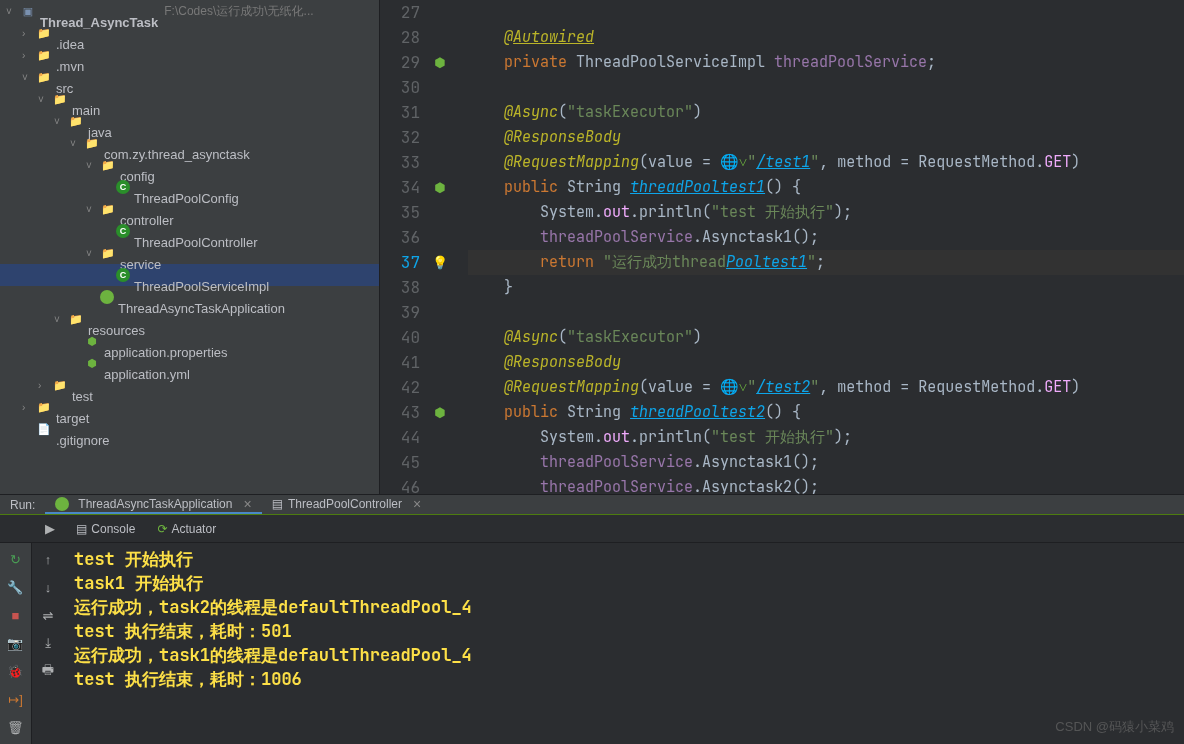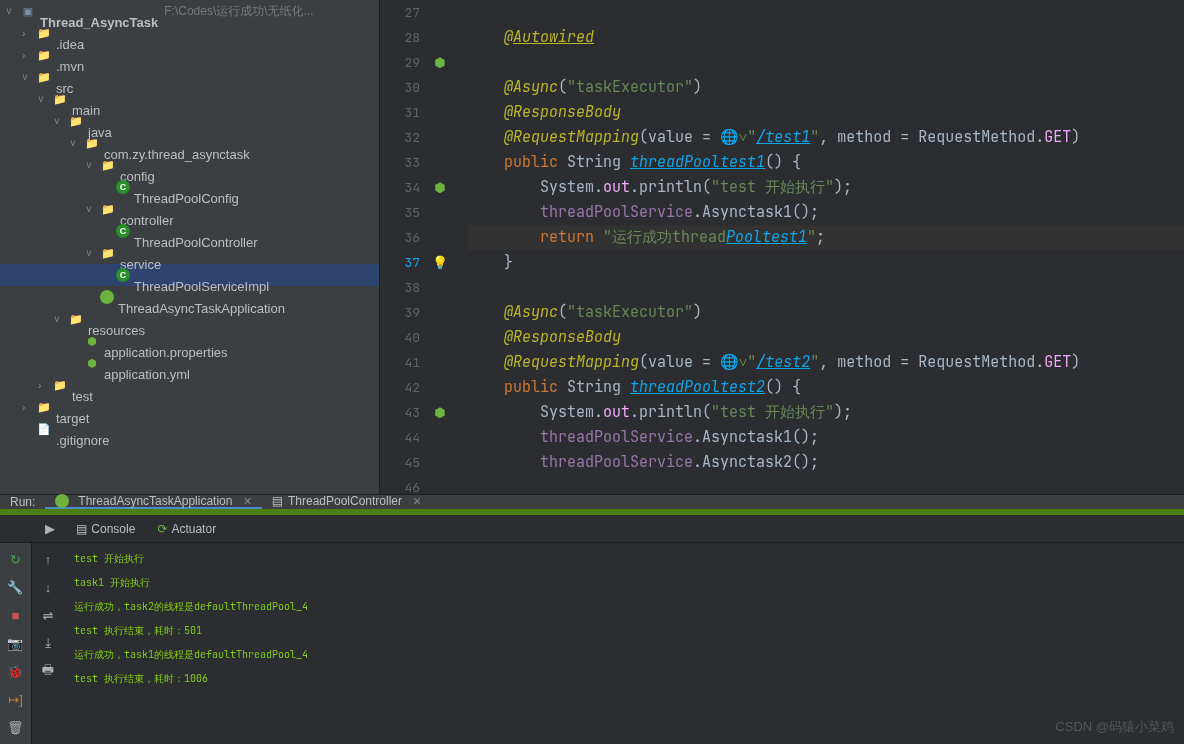--- a/index.html
+++ b/index.html
@@ -87,21 +87,21 @@
       display: flex;
       overflow: hidden;
     }
     .gutter {
       width: 50px;
       background: #2b2d30;
       text-align: left;
       padding-right: 10px;
       color: #606366;
       font-family: 'JetBrains Mono', 'Consolas', monospace;
-      font-size: 13px;
+      font-size: 16px;
       user-select: none;
     }
     .gutter-icons {
       width: 20px;
       background: #2b2d30;
     }
     .gutter-icon {
       height: 25px;
       display: flex;
       align-items: center;
@@ -140,21 +140,21 @@
       background: #2b2d30;
       border-top: 1px solid #1e1f22;
       display: flex;
       flex-direction: column;
     }
     .run-tabs {
       height: 20px;
       background: #3c3f41;
       display: flex;
       align-items: center;
-      border-bottom: 6px solid #4d7c0f;
+      border-bottom: 1px solid #4d7c0f;
     }
     .run-label {
       padding: 0 10px;
       color: #bcbec4;
       font-size: 12px;
     }
     .run-tab {
       height: 100%;
       display: flex;
       align-items: center;
@@ -215,25 +215,26 @@
       cursor: pointer;
       font-size: 13px;
       color: #afb1b3;
     }
     .tb-btn.green { color: #499c54; }
     .tb-btn.red { color: #c75450; }
     .tb-btn.orange { color: #cc7832; }
     .console-output {
       flex: 1;
       font-family: 'JetBrains Mono', 'Consolas', monospace;
-      font-size: 10px;
-      color: #84cc16;
+      font-size: 17px;
+      color: #fde047;
       padding: 4px 10px;
       line-height: 24px;
       overflow: hidden;
+      font-weight: bold;
     }
     .console-line {
       height: 24px;
       white-space: pre;
     }
     .watermark {
       position: absolute;
       bottom: 8px;
       right: 10px;
       color: #666;
@@ -399,20 +400,21 @@
         <div class="gutter-icon">
           <span class="run-icon-green">⬢</span>
         </div>
         <div class="gutter-icon"></div>
         <div class="gutter-icon"></div>
         <div class="gutter-icon"></div>
       </div>
     <div class="code" id="code">
         <div class="code-line"></div>
         <div class="code-line"><span class="">    </span><span class="anno">@</span><span class="anno anno-underline">Autowired</span></div>
+        <div class="code-line"><span class="">    </span><span class="kw">private </span><span class="type">ThreadPoolServiceImpl </span><span class="field">threadPoolService</span><span class="paren">;</span></div>
         <div class="code-line"></div>
         <div class="code-line"><span class="">    </span><span class="anno">@Async</span><span class="paren">(</span><span class="str">"taskExecutor"</span><span class="paren">)</span></div>
         <div class="code-line"><span class="">    </span><span class="anno">@ResponseBody</span></div>
         <div class="code-line"><span class="">    </span><span class="anno">@RequestMapping</span><span class="paren">(</span><span class="type">value = </span><span class="url-icon">🌐˅</span><span class="str">"</span><span class="str underline-link">/test1</span><span class="str">"</span><span class="type">, method = RequestMethod.</span><span class="static">GET</span><span class="paren">)</span></div>
         <div class="code-line"><span class="">    </span><span class="kw">public </span><span class="type">String </span><span class="method underline-link">threadPooltest1</span><span class="paren">() {</span></div>
         <div class="code-line"><span class="">        </span><span class="type">System.</span><span class="static">out</span><span class="type">.println(</span><span class="str">"test 开始执行"</span><span class="paren">);</span></div>
         <div class="code-line"><span class="">        </span><span class="field">threadPoolService</span><span class="type">.Asynctask1();</span></div>
         <div class="code-line current"><span class="">        </span><span class="kw">return </span><span class="str">"运行成功thread</span><span class="str underline-link">Pooltest1</span><span class="str">"</span><span class="paren">;</span></div>
         <div class="code-line"><span class="paren">    }</span></div>
         <div class="code-line"></div>

